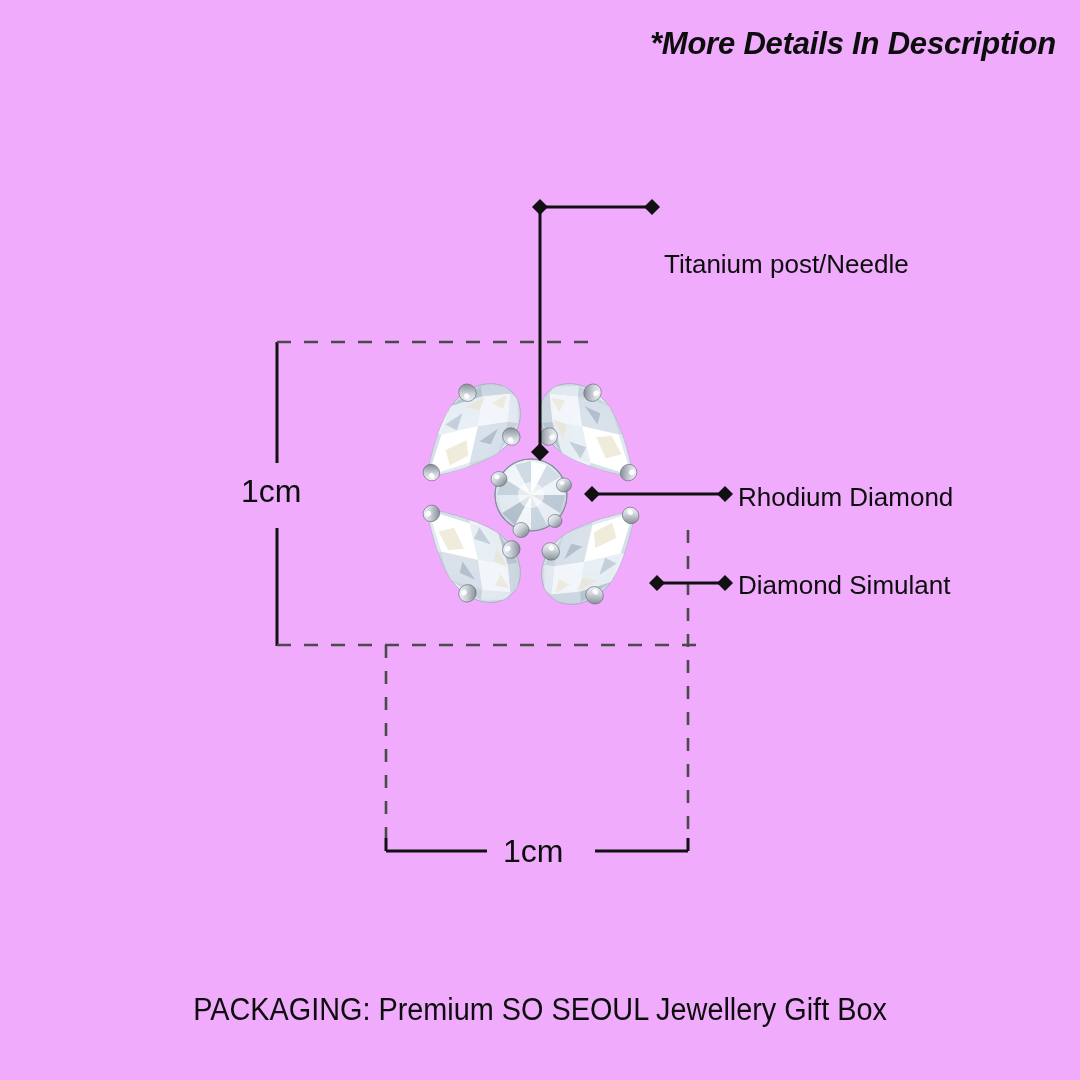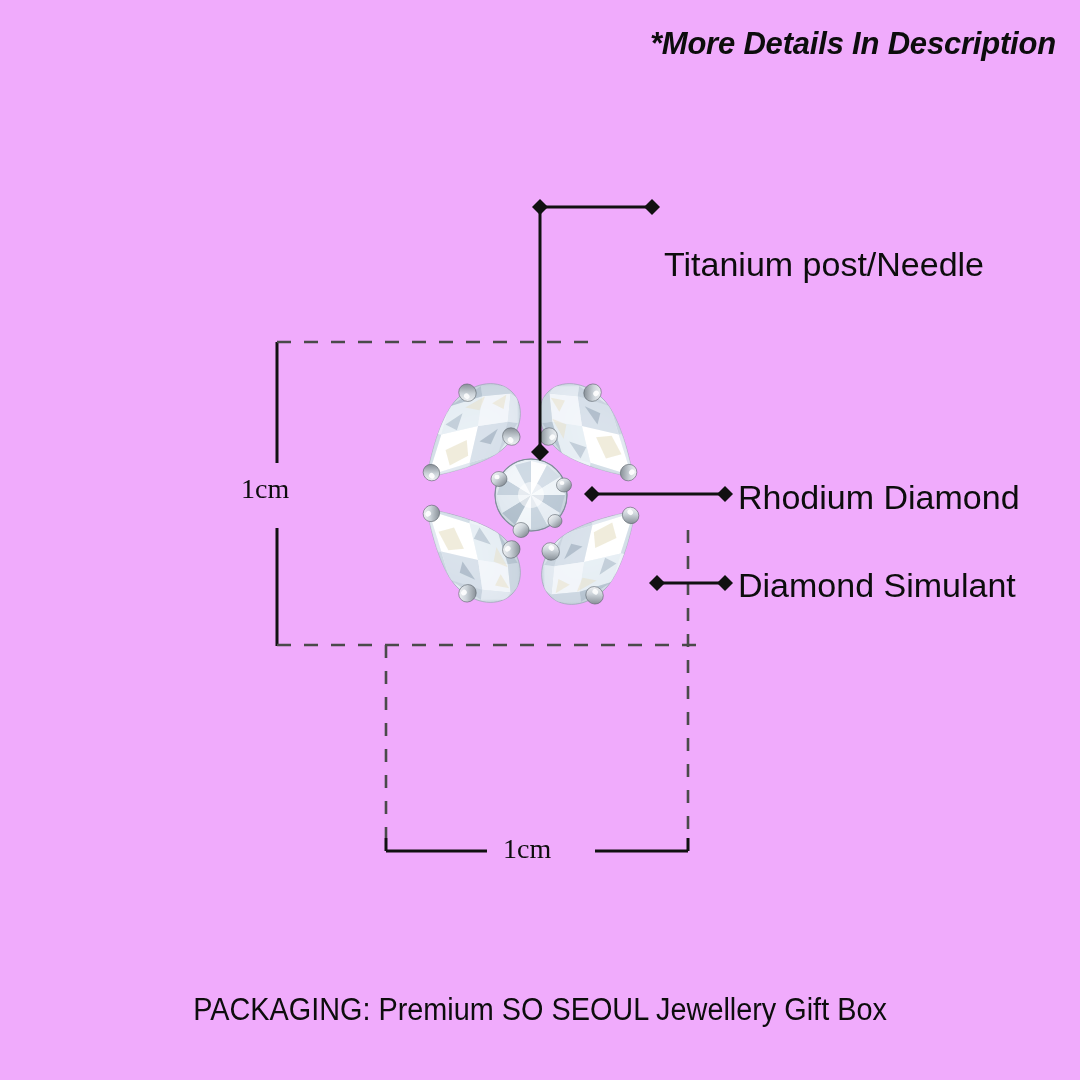--- a/index.html
+++ b/index.html
@@ -28,34 +28,34 @@
     font-size: 31px;
     letter-spacing: -0.2px;
     color: #0d0d0d;
     white-space: nowrap;
   }
 
   
   .callout-label {
     position: absolute;
     font-family: "Liberation Sans", sans-serif;
-    font-size: 34px;
+    font-size: 26px;
     line-height: 37px;
     color: #0d0d0d;
     white-space: pre;
   }
   #label-titanium { left: 664px; top: 172px; }
   #label-rhodium  { left: 738px; top: 479px; }
   #label-simulant { left: 738px; top: 567px; }
 
   
   .dim-label {
     position: absolute;
-    font-family: Liberation Serif, serif;
-    font-size: 28px;
+    font-family: Liberation Sans, sans-serif;
+    font-size: 32px;
     color: #0d0d0d;
     white-space: nowrap;
   }
   #dim-label-height { left: 241px; top: 473px; }
   #dim-label-width  { left: 503px; top: 833px; }
 
   
   .packaging-text {
     position: absolute;
     left: 0;

